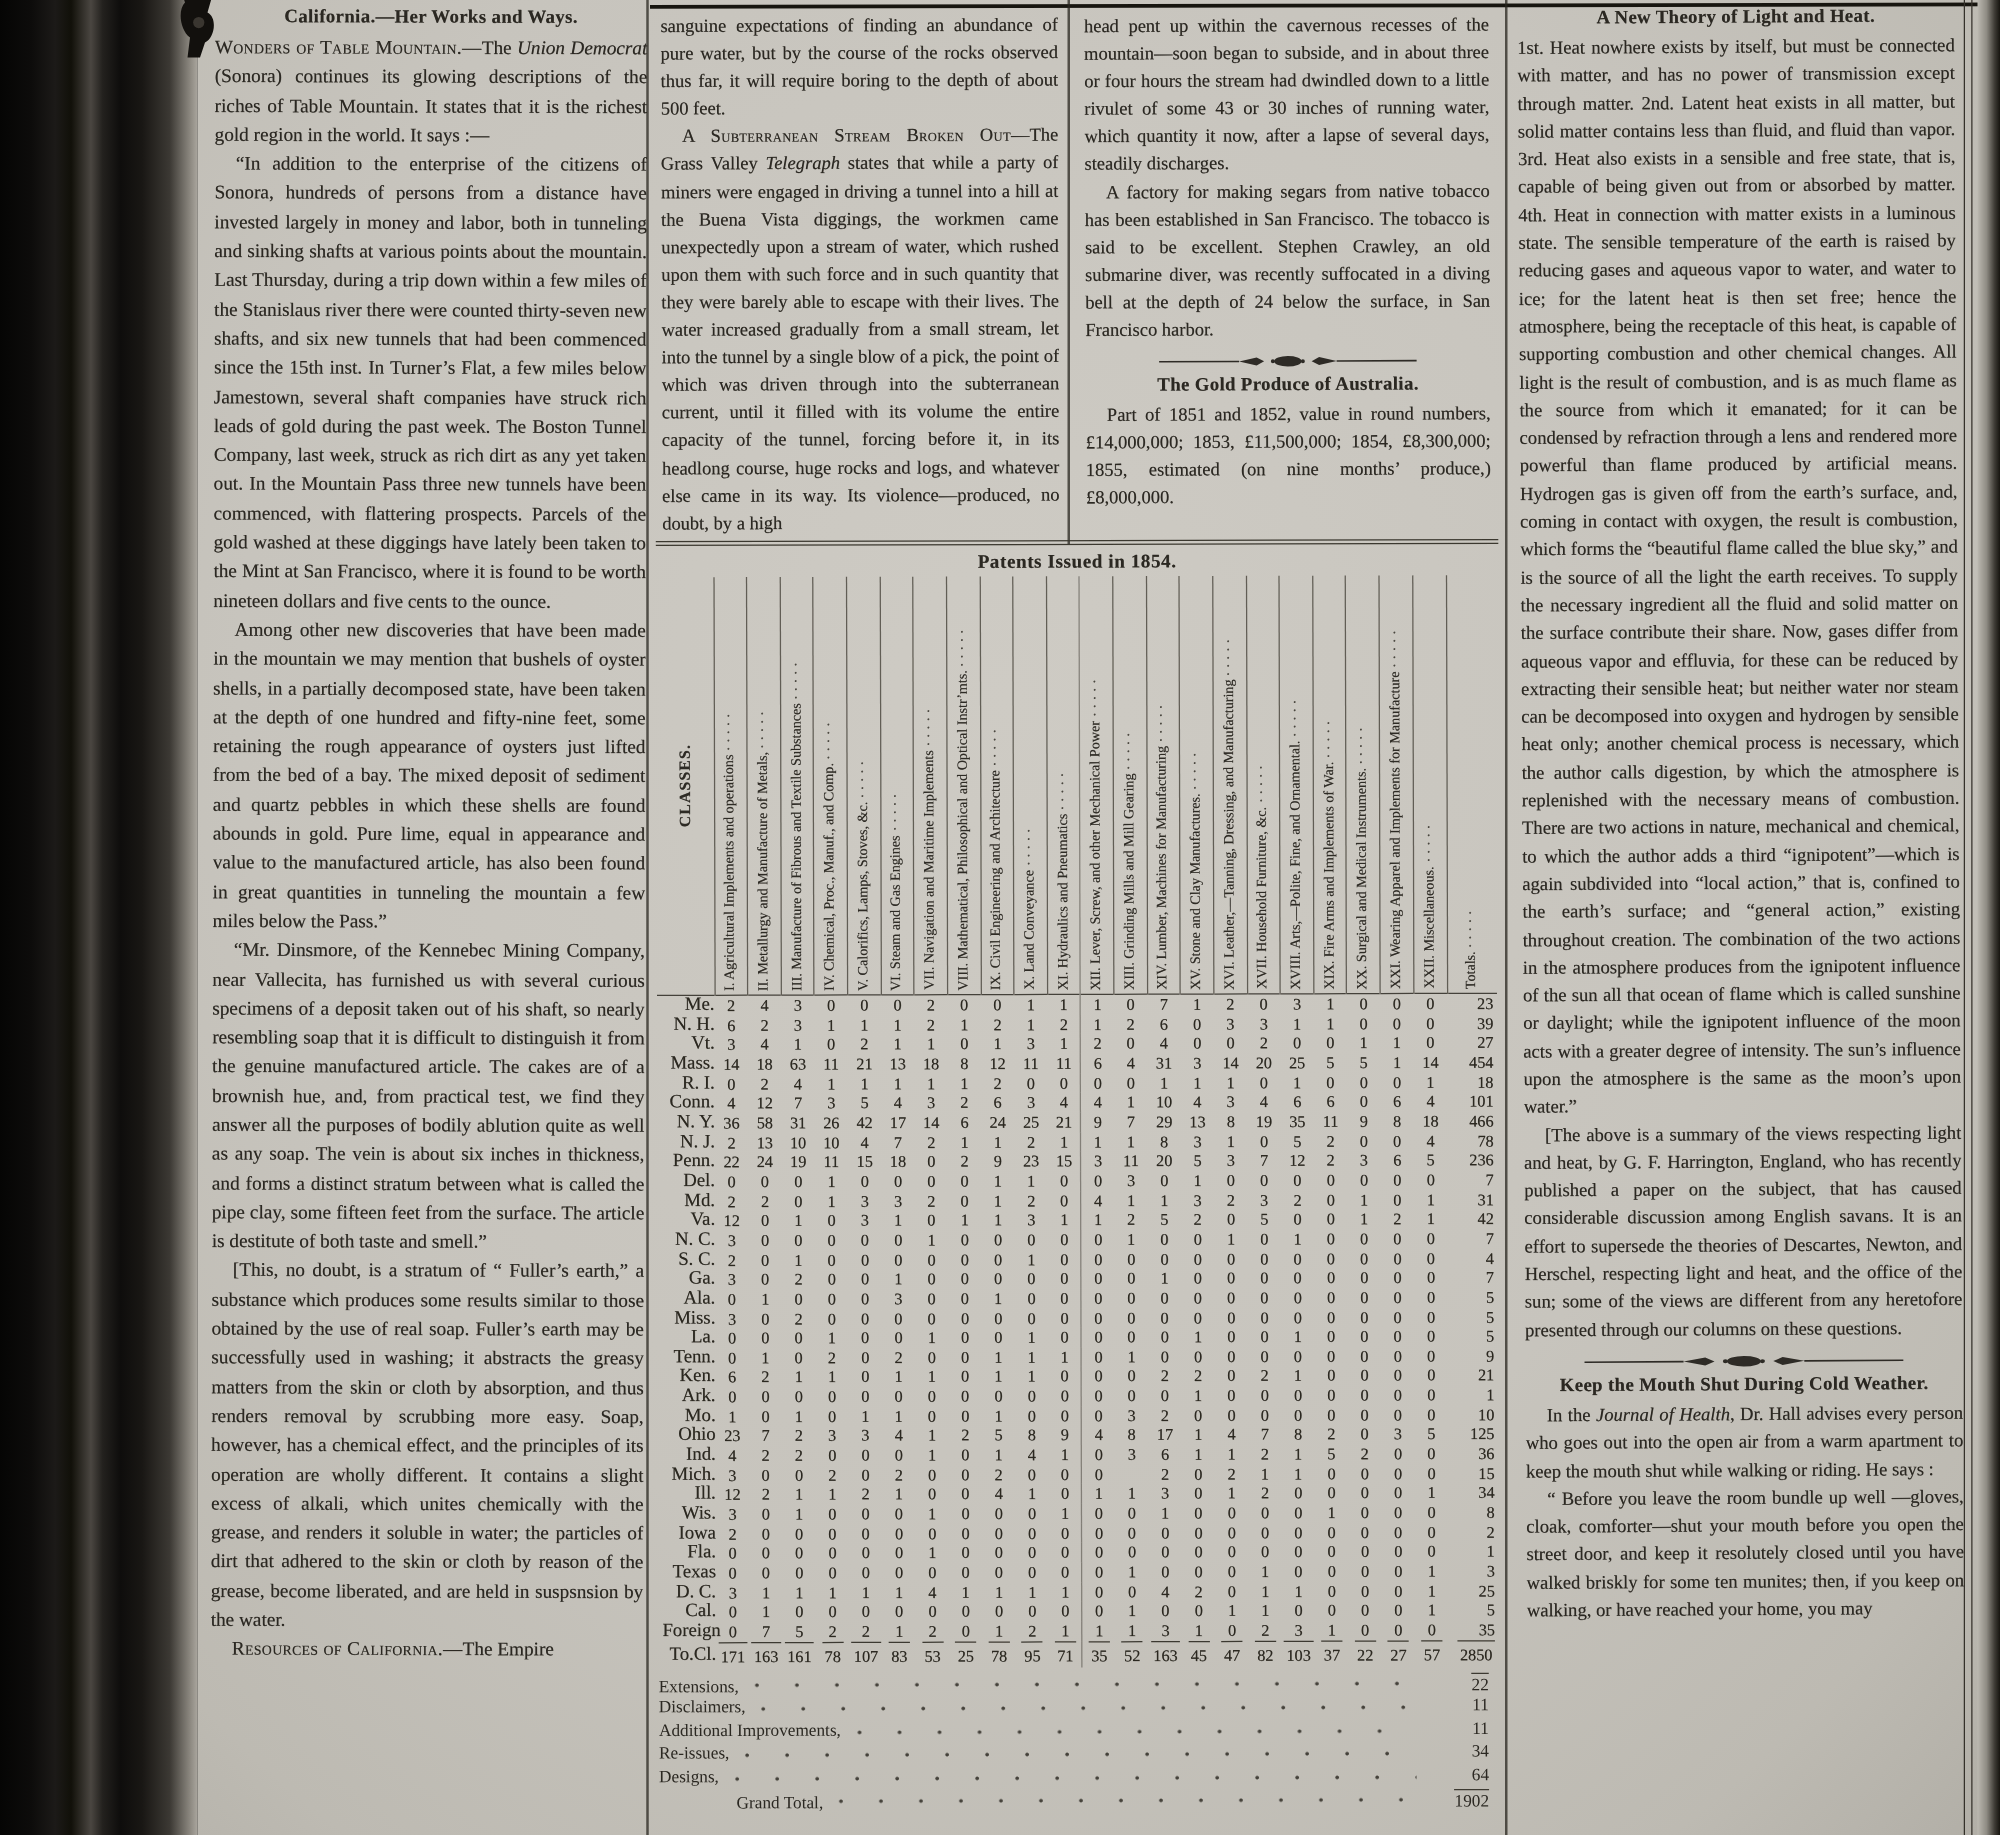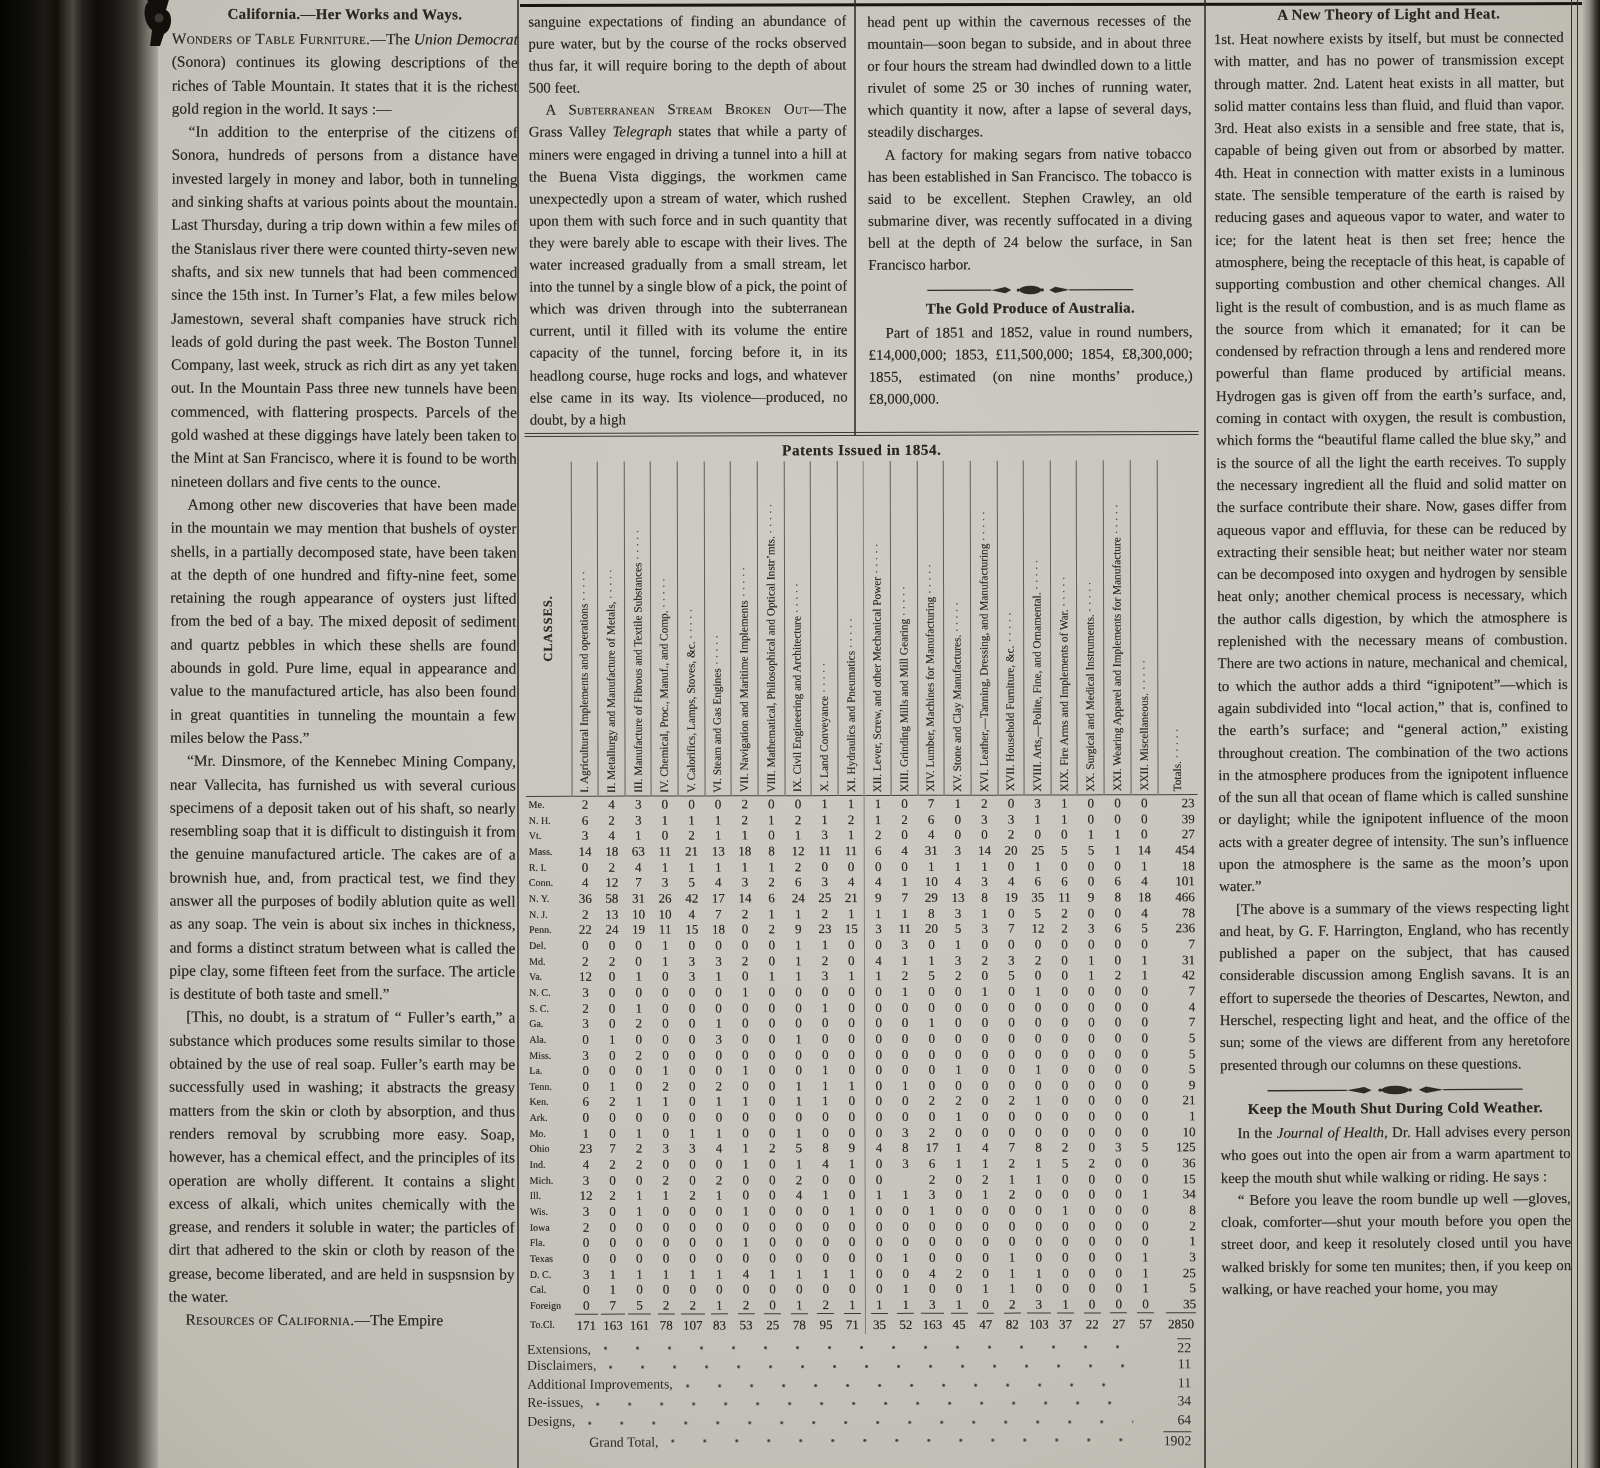--- a/index.html
+++ b/index.html
@@ -45,21 +45,21 @@
   th.vhead.first{border-left:none;}
   .vtext{position:absolute;bottom:3px;left:50%;transform:translateX(-50%) rotate(180deg);
     writing-mode:vertical-rl;white-space:nowrap;font-size:11.3px;line-height:1;color:#2e2b25;}
   .vtext::after{content:" · · · · ·";color:#4a473f;}
   th.classes-th{position:relative;border-left:none;}
   .classes-text{position:absolute;top:50%;left:50%;transform:translate(-50%,-50%) rotate(180deg);
     writing-mode:vertical-rl;font-size:12.5px;letter-spacing:1px;font-weight:bold;}
   .classes-text::after{content:"";}
   thead tr{border-bottom:1.5px solid #44413a;}
   tbody td{font-size:13px;line-height:15.65px;height:15.65px;padding:0;text-align:center;color:#2b2820;}
-  td.rowlabel{text-align:left;padding-left:3px;font-size:10px;}
+  td.rowlabel{text-align:right;padding-left:3px;font-size:15px;}
   td.totcol{text-align:right;padding-right:3px;}
   td.mid,th.mid{border-left:1px solid rgba(60,55,48,0.5);}
   tr.totrow td{height:19px;line-height:19px;}
   .ov{display:inline-block;border-top:1.2px solid #3c3931;padding:1px 2px 0;}
   .tfoot{width:664px;margin-top:5px;}
   .frow{display:flex;align-items:baseline;height:18.6px;font-size:13.8px;}
   .frow .flabel{white-space:nowrap;}
   .frow.grand .flabel{padding-left:62px;}
   .leader{flex:1;height:5px;margin:0 12px;align-self:center;background-repeat:repeat-x;
     background-image:radial-gradient(circle at 2.5px 2.5px,#45423b 1.15px,rgba(0,0,0,0) 1.7px);
@@ -82,35 +82,35 @@
   <div class="paper">
     <div class="topline"></div>
     <div class="vrule r1"></div>
     <div class="vrule r2"></div>
     <div class="vrule r3"></div>
     <div class="dbl"></div>
     <div class="right-edge"></div>
 
     <section class="col col1">
       <h3 class="art-title">California.—Her Works and Ways.</h3>
-      <p class="noind"><span class="sc">Wonders of Table Furniture.—</span><span>The </span><span class="i">Union Democrat</span><span> (Sonora) continues its glowing descriptions of the riches of Table Mountain.  It states that it is the richest gold region in the world.  It says :—</span></p>
+      <p class="noind"><span class="sc">Wonders of Table Mountain.—</span><span>The </span><span class="i">Union Democrat</span><span> (Sonora) continues its glowing descriptions of the riches of Table Mountain.  It states that it is the richest gold region in the world.  It says :—</span></p>
       <p>“In addition to the enterprise of the citizens of Sonora, hundreds of persons from a distance have invested largely in money and labor, both in tunneling and sinking shafts at various points about the mountain.  Last Thursday, during a trip down within a few miles of the Stanislaus river there were counted thirty-seven new shafts, and six new tunnels that had been commenced since the 15th inst.  In Turner’s Flat, a few miles below Jamestown, several shaft companies have struck rich leads of gold during the past week.  The Boston Tunnel Company, last week, struck as rich dirt as any yet taken out.  In the Mountain Pass three new tunnels have been commenced, with flattering prospects.  Parcels of the gold washed at these diggings have lately been taken to the Mint at San Francisco, where it is found to be worth nineteen dollars and five cents to the ounce.</p>
       <p>Among other new discoveries that have been made in the mountain we may mention that bushels of oyster shells, in a partially decomposed state, have been taken at the depth of one hundred and fifty-nine feet, some retaining the rough appearance of oysters just lifted from the bed of a bay.  The mixed deposit of sediment and quartz pebbles in which these shells are found abounds in gold.  Pure lime, equal in appearance and value to the manufactured article, has also been found in great quantities in tunneling the mountain a few miles below the Pass.”</p>
       <p>“Mr. Dinsmore, of the Kennebec Mining Company, near Vallecita, has furnished us with several curious specimens of a deposit taken out of his shaft, so nearly resembling soap that it is difficult to distinguish it from the genuine manufactured article.  The cakes are of a brownish hue, and, from practical test, we find they answer all the purposes of bodily ablution quite as well as any soap.  The vein is about six inches in thickness, and forms a distinct stratum between what is called the pipe clay, some fifteen feet from the surface.  The article is destitute of both taste and smell.”</p>
       <p>[This, no doubt, is a stratum of “ Fuller’s earth,” a substance which produces some results similar to those obtained by the use of real soap.  Fuller’s earth may be successfully used in washing; it abstracts the greasy matters from the skin or cloth by absorption, and thus renders removal by scrubbing more easy.  Soap, however, has a chemical effect, and the principles of its operation are wholly different.  It contains a slight excess of alkali, which unites chemically with the grease, and renders it soluble in water; the particles of dirt that adhered to the skin or cloth by reason of the grease, become liberated, and are held in suspsnsion by the water.</p>
       <p><span class="sc">Resources of California.—</span><span>The Empire</span></p>
     </section>
 
     <section class="col col2">
       <p class="noind">sanguine expectations of finding an abundance of pure water, but by the course of the rocks observed thus far, it will require boring to the depth of about 500 feet.</p>
       <p><span class="sc">A Subterranean Stream Broken Out</span><span>—The Grass Valley </span><span class="i">Telegraph</span><span> states that while a party of miners were engaged in driving a tunnel into a hill at the Buena Vista diggings, the workmen came unexpectedly upon a stream of water, which rushed upon them with such force and in such quantity that they were barely able to escape with their lives.  The water increased gradually from a small stream, let into the tunnel by a single blow of a pick, the point of which was driven through into the subterranean current, until it filled with its volume the entire capacity of the tunnel, forcing before it, in its headlong course, huge rocks and logs, and whatever else came in its way.  Its violence—produced, no doubt, by a high</span></p>
     </section>
 
     <section class="col col3">
-      <p class="noind">head pent up within the cavernous recesses of the mountain—soon began to subside, and in about three or four hours the stream had dwindled down to a little rivulet of some 25 or 30 inches of running water, which quantity it now, after a lapse of several days, steadily discharges.</p>
+      <p class="noind">head pent up within the cavernous recesses of the mountain—soon began to subside, and in about three or four hours the stream had dwindled down to a little rivulet of some 43 or 30 inches of running water, which quantity it now, after a lapse of several days, steadily discharges.</p>
       <p>A factory for making segars from native tobacco has been established in San Francisco. The tobacco is said to be excellent.  Stephen Crawley, an old submarine diver, was recently suffocated in a diving bell at the depth of 24 below the surface, in San Francisco harbor.</p>
       <div class="divider">
         <svg width="210" height="12" viewBox="0 0 210 12">
           <line x1="2" y1="6" x2="66" y2="6" stroke="#2e2b26" stroke-width="1.3"></line>
           <polygon points="66,6 80,2.8 86,6 80,9.2" fill="#2e2b26"></polygon>
           <circle cx="93" cy="6" r="1.6" fill="#2e2b26"></circle>
           <ellipse cx="105" cy="6" rx="11" ry="4.2" fill="#2e2b26"></ellipse>
           <circle cx="117" cy="6" r="1.6" fill="#2e2b26"></circle>
           <polygon points="144,6 130,2.8 124,6 130,9.2" fill="#2e2b26"></polygon>
           <line x1="144" y1="6" x2="208" y2="6" stroke="#2e2b26" stroke-width="1.3"></line>

